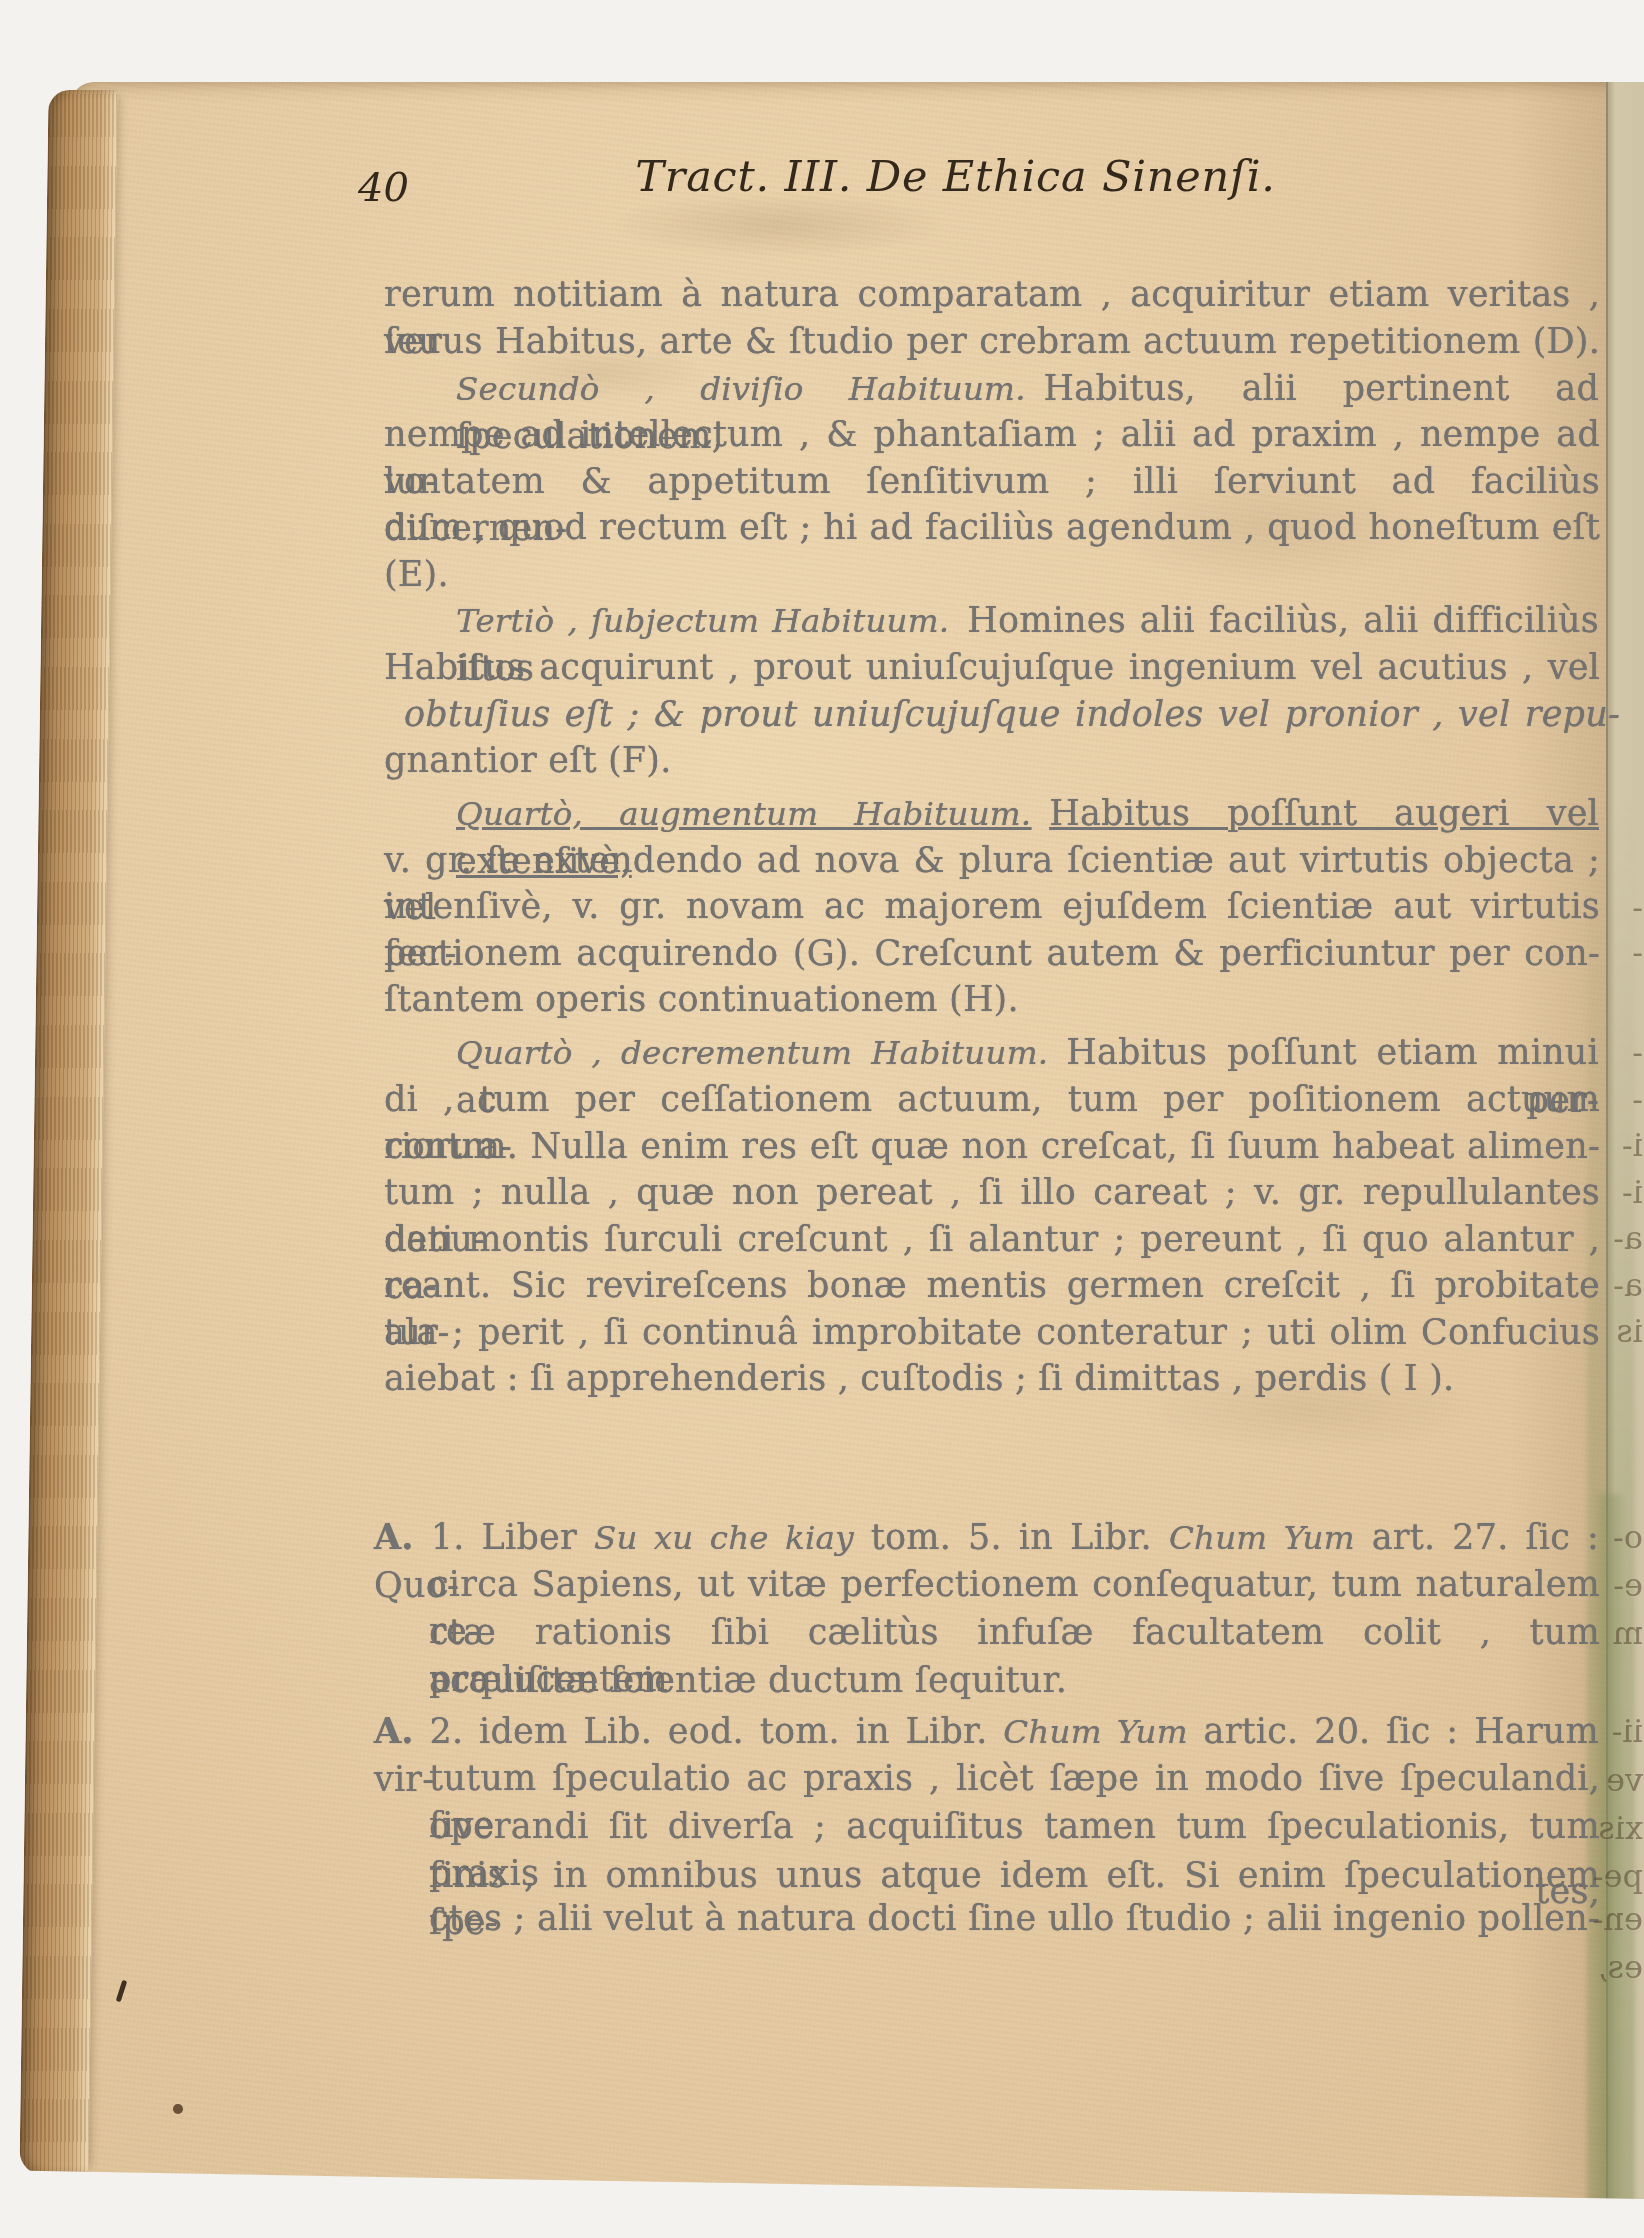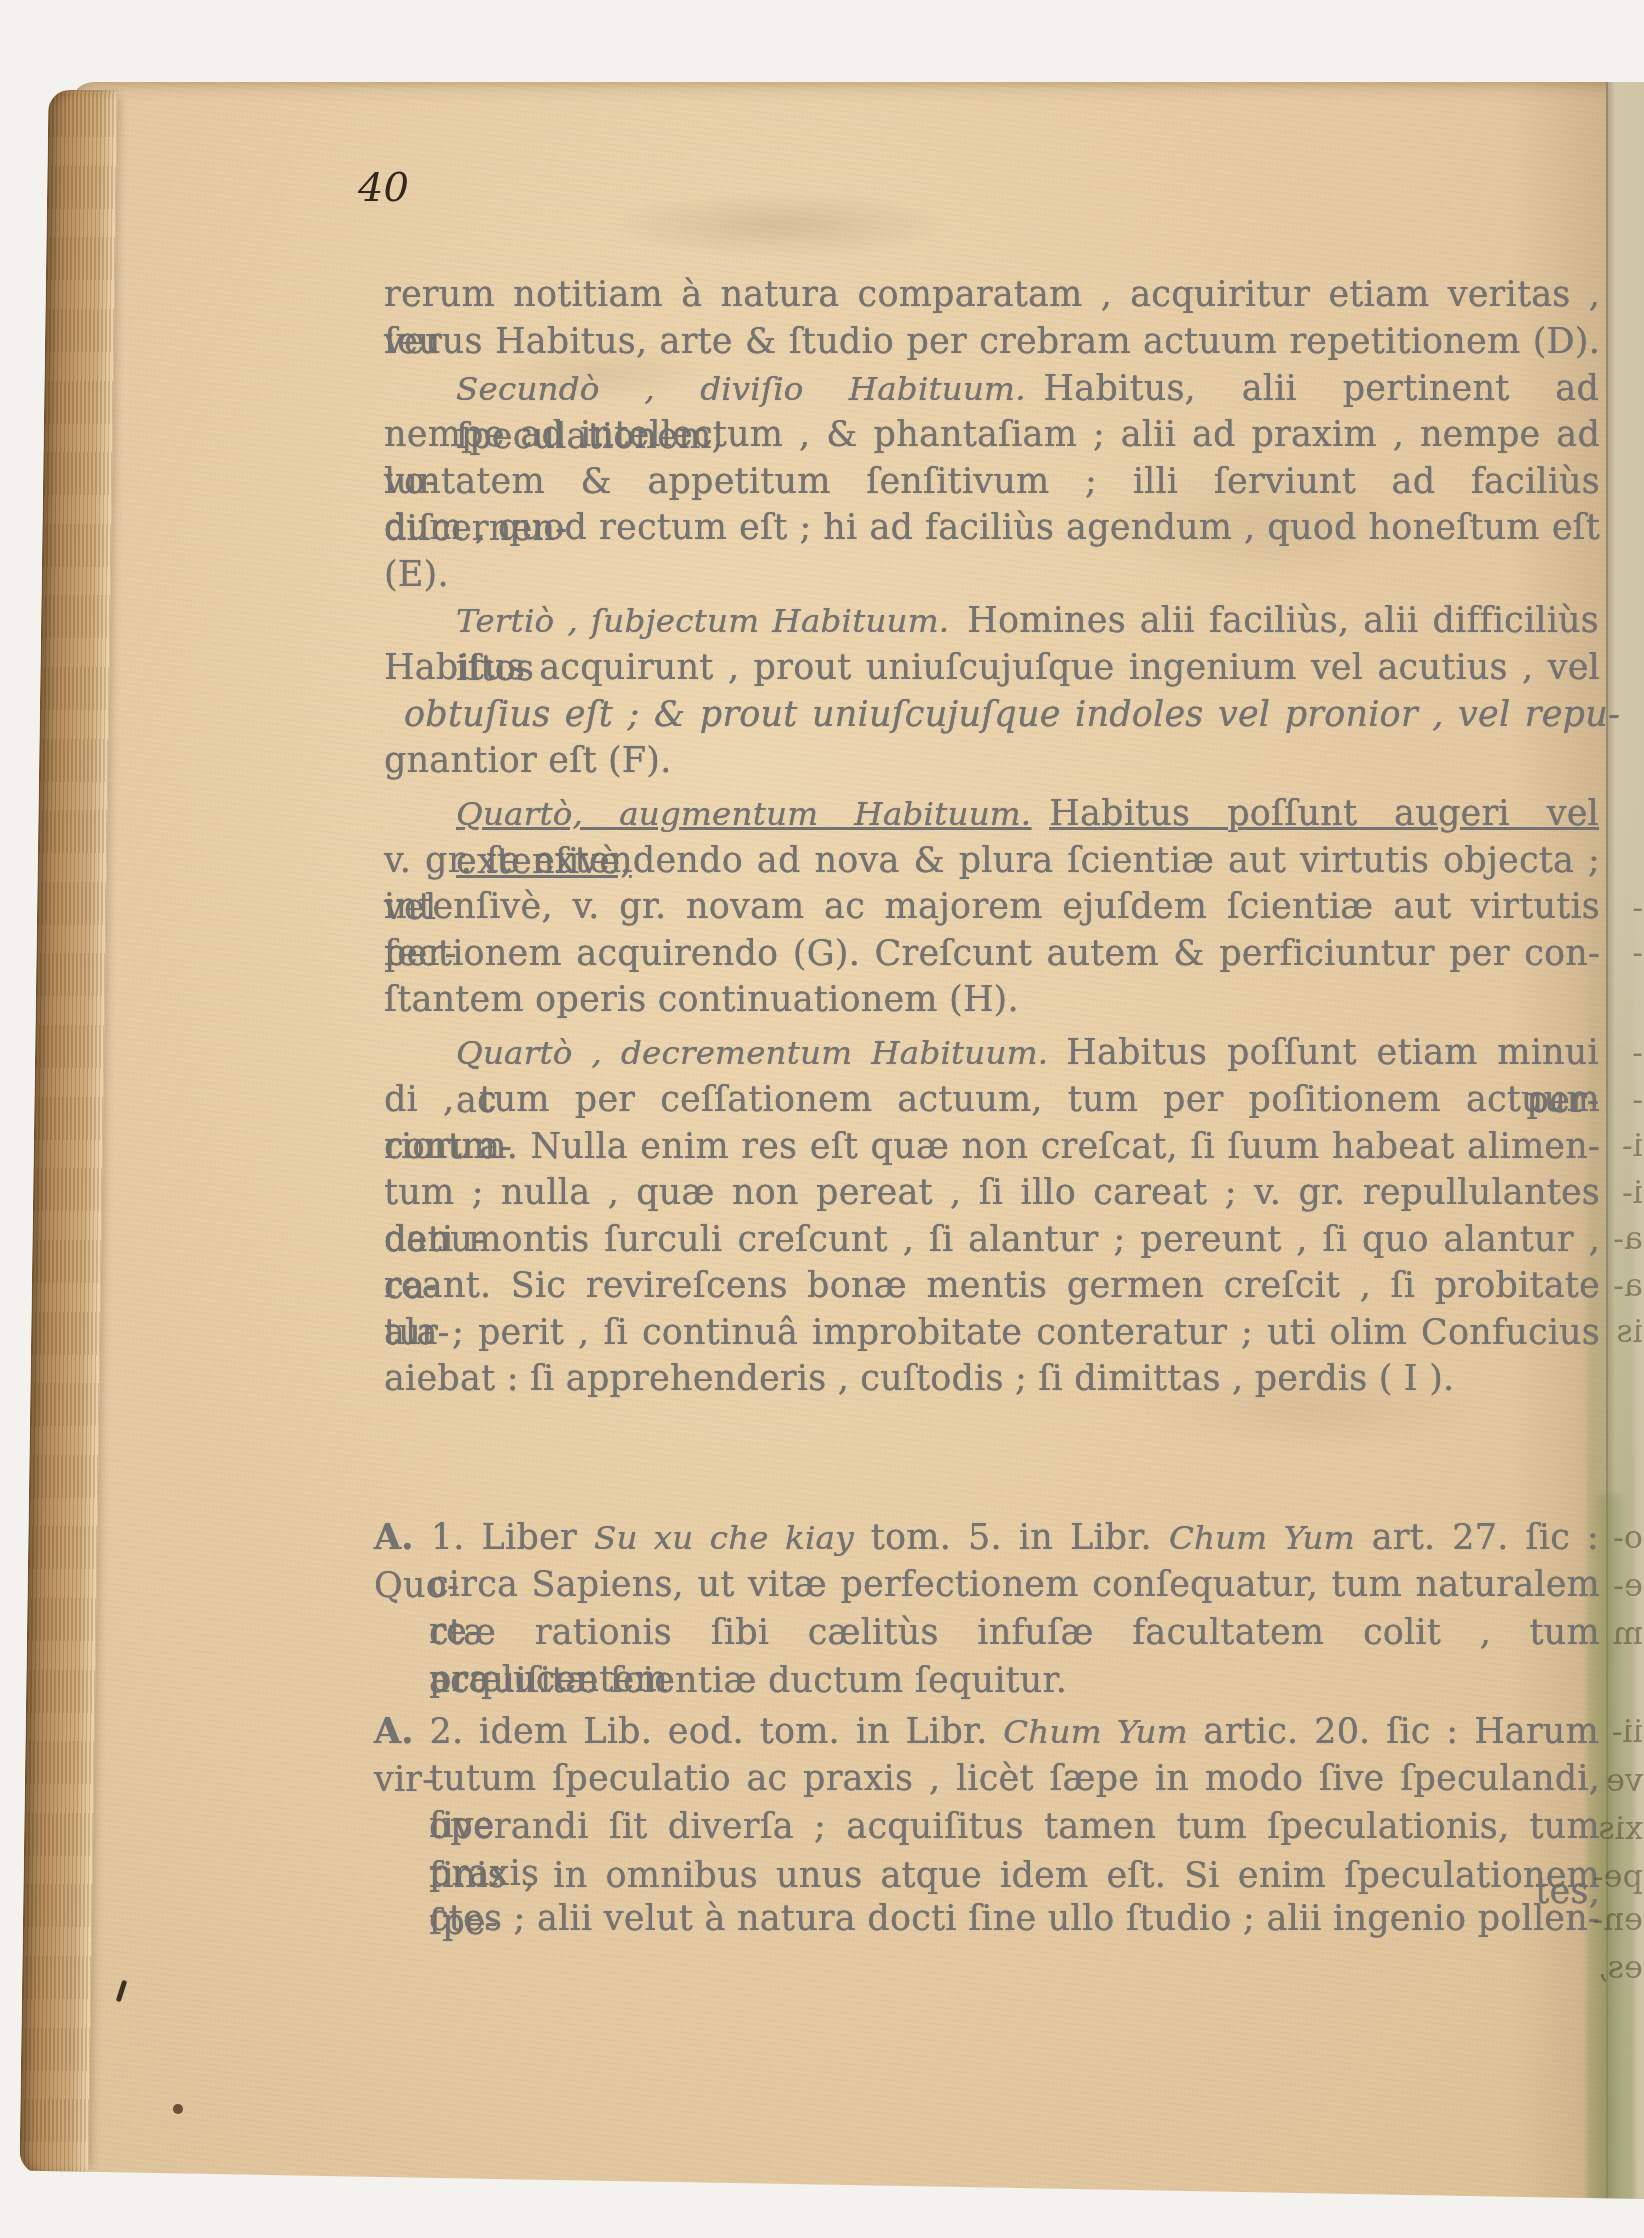--- a/index.html
+++ b/index.html
@@ -64,20 +64,21 @@
   <div class="sliver"></div>
   <div class="streak"></div>
   <div class="streak2"></div>
 
   <div class="smudge" style="left:610px;top:193px;width:337px;height:64px;background:radial-gradient(ellipse, rgba(110,85,50,.15), rgba(110,85,50,0) 70%);"></div>
   <div class="smudge" style="left:498px;top:345px;width:209px;height:56px;background:radial-gradient(ellipse, rgba(110,85,50,.10), rgba(110,85,50,0) 70%);"></div>
   <div class="smudge" style="left:1108px;top:466px;width:321px;height:120px;background:radial-gradient(ellipse, rgba(110,85,50,.11), rgba(110,85,50,0) 70%);"></div>
   <div class="smudge" style="left:1140px;top:1365px;width:337px;height:88px;background:radial-gradient(ellipse, rgba(110,85,50,.09), rgba(110,85,50,0) 70%);"></div>
 
   <div class="page-number">40</div>
+  <div class="running-title">Tract. III. De Ethica Sinenſi.</div>
 
   <div id="lines">
       <div class="line aj" style="top: 271px; left: 384px; width: 1216px;"><span>rerum notitiam à natura comparatam , acquiritur etiam veritas , ſeu</span></div>
       <div class="line aj" style="top: 318px; left: 384px; width: 1216px;"><span>verus Habitus, arte &amp; ſtudio per crebram actuum repetitionem (D).</span></div>
       <div class="line aj" style="top: 365px; left: 456px; width: 1143px;"><span class="it gap">Secundò , diviſio Habituum.</span><span>Habitus, alii pertinent ad ſpeculationem,</span></div>
       <div class="line aj" style="top: 411px; left: 384px; width: 1216px;"><span>nempe ad intellectum , &amp; phantaſiam ;  alii ad praxim , nempe ad vo-</span></div>
       <div class="line aj" style="top: 458px; left: 384px; width: 1216px;"><span>luntatem &amp; appetitum ſenſitivum ;  illi ſerviunt ad faciliùs diſcernen-</span></div>
       <div class="line aj" style="top: 504px; left: 384px; width: 1216px;"><span>dum , quod rectum eſt ; hi ad faciliùs agendum , quod honeſtum eſt</span></div>
       <div class="line al" style="top: 551px; left: 384px; width: 1216px;"><span>(E).</span></div>
       <div class="line aj" style="top: 597px; left: 456px; width: 1143px;"><span class="it gap">Tertiò , ſubjectum Habituum.</span><span>Homines alii faciliùs, alii difficiliùs iſtos</span></div>

